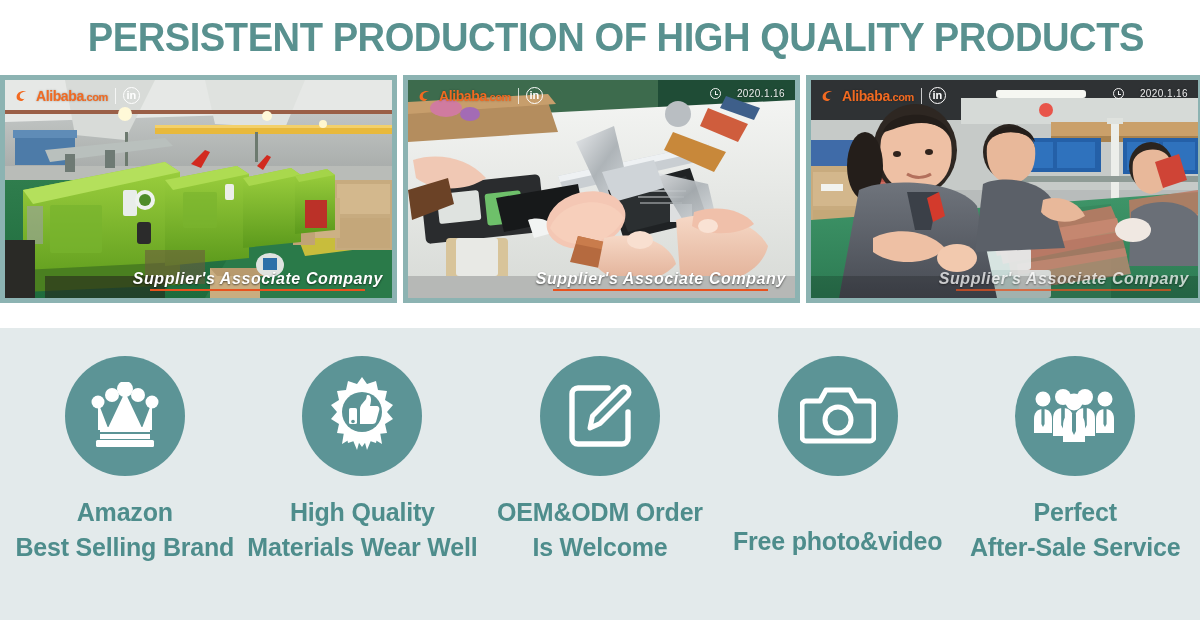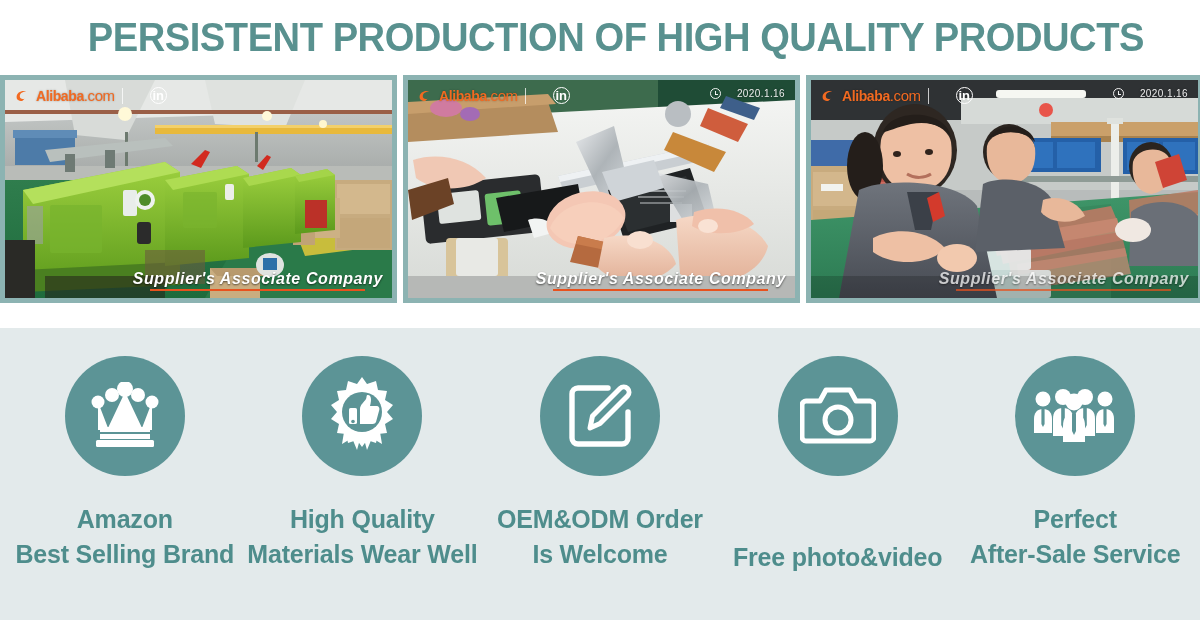--- a/index.html
+++ b/index.html
@@ -48,30 +48,30 @@
   .wm-logo{
     position:absolute; left:10px; top:7px;
     display:flex; align-items:center; gap:4px;
     z-index:8; pointer-events:none;
   }
   .wm-ali{
     display:flex; align-items:baseline;
     font-weight:bold; font-size:14px; letter-spacing:-0.4px;
     color:#f26a21; text-shadow:0 0 2px rgba(0,0,0,.35);
   }
-  .wm-ali .dotcom{ font-size:15px; font-weight:normal; }
+  .wm-ali .dotcom{ font-size:11px; font-weight:bold; }
   .wm-swoosh{
     width:16px;height:13px;margin-right:1px;
   }
   .wm-sep{ width:1px;height:16px;background:rgba(255,255,255,.75); margin:0 3px; }
   .wm-in{
     width:17px;height:17px;border-radius:50%;
     border:1.6px solid #ffffff;
     display:flex;align-items:center;justify-content:center;
-    color:#fff;font-weight:bold;font-size:13px;line-height:1;margin-left:20px;
+    color:#fff;font-weight:bold;font-size:11px;line-height:1;
   }
 
   
   .wm-time{
     position:absolute; right:10px; top:8px; z-index:8;
     display:flex; align-items:center; gap:16px;
     color:rgba(255,255,255,.92); font-size:10px; letter-spacing:.4px;
     text-shadow:0 0 2px rgba(0,0,0,.5);
   }
   .clock-ic{ width:11px;height:11px;border-radius:50%;border:1.2px solid rgba(255,255,255,.92); position:relative;}
@@ -105,30 +105,30 @@
     display:flex; flex-direction:column; align-items:center;
     text-align:center;
   }
   .circle{
     width:120px; height:120px; border-radius:50%;
     background:#5c9496;
     display:flex; align-items:center; justify-content:center;
     flex:0 0 auto;
   }
   .caption{
-    margin-top:26px;
+    margin-top:19px;
     color:#4e8d8c;
     font-weight:bold;
     font-size:25px;
     line-height:1.38;
     letter-spacing:-0.2px;
     white-space:nowrap;
   }
   .caption .l2{ display:block; }
-  .caption.single{ margin-top:64px; }
+  .caption.single{ margin-top:48px; }
 </style>
 </head>
 <body>
 
 <div class="page">
 
   <div class="title-bar">
     <div class="title-text">PERSISTENT PRODUCTION OF HIGH QUALITY PRODUCTS</div>
   </div>
 

